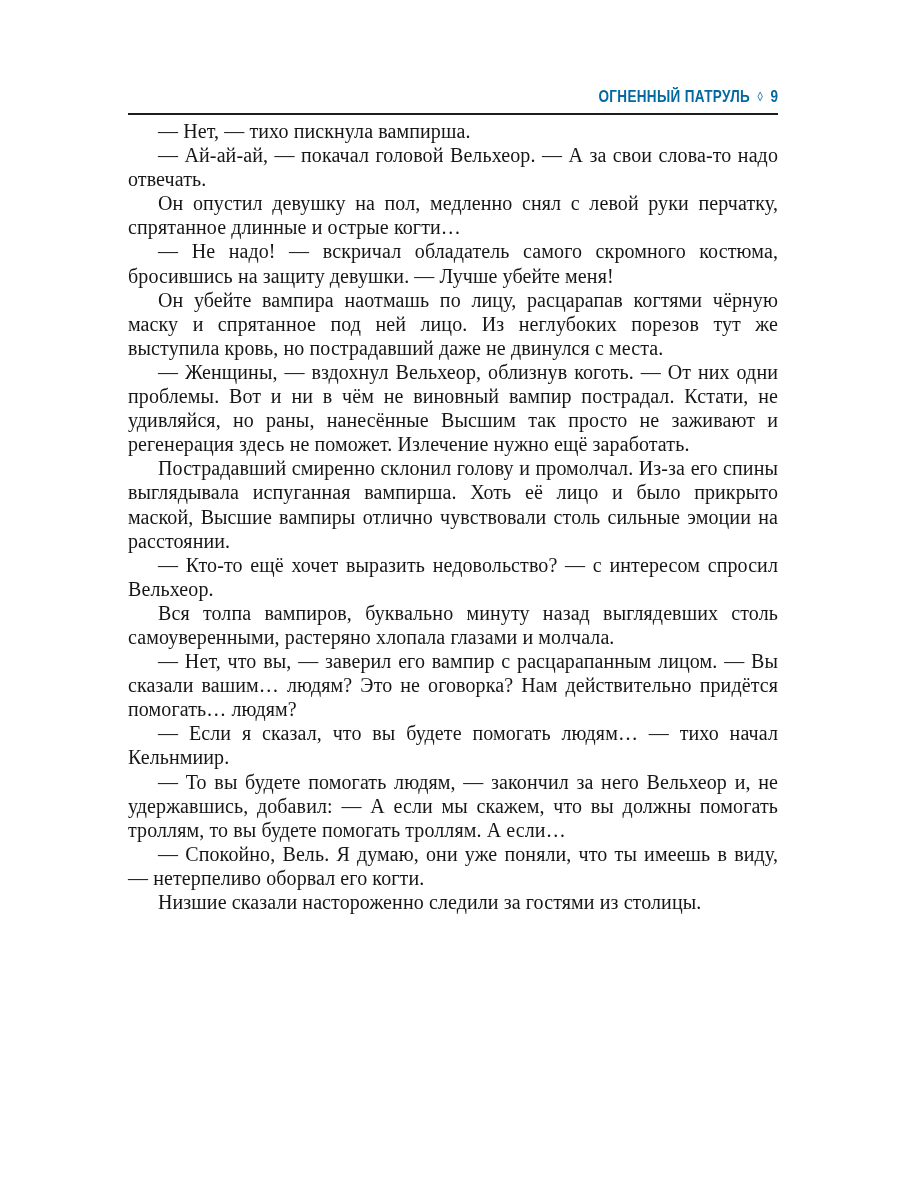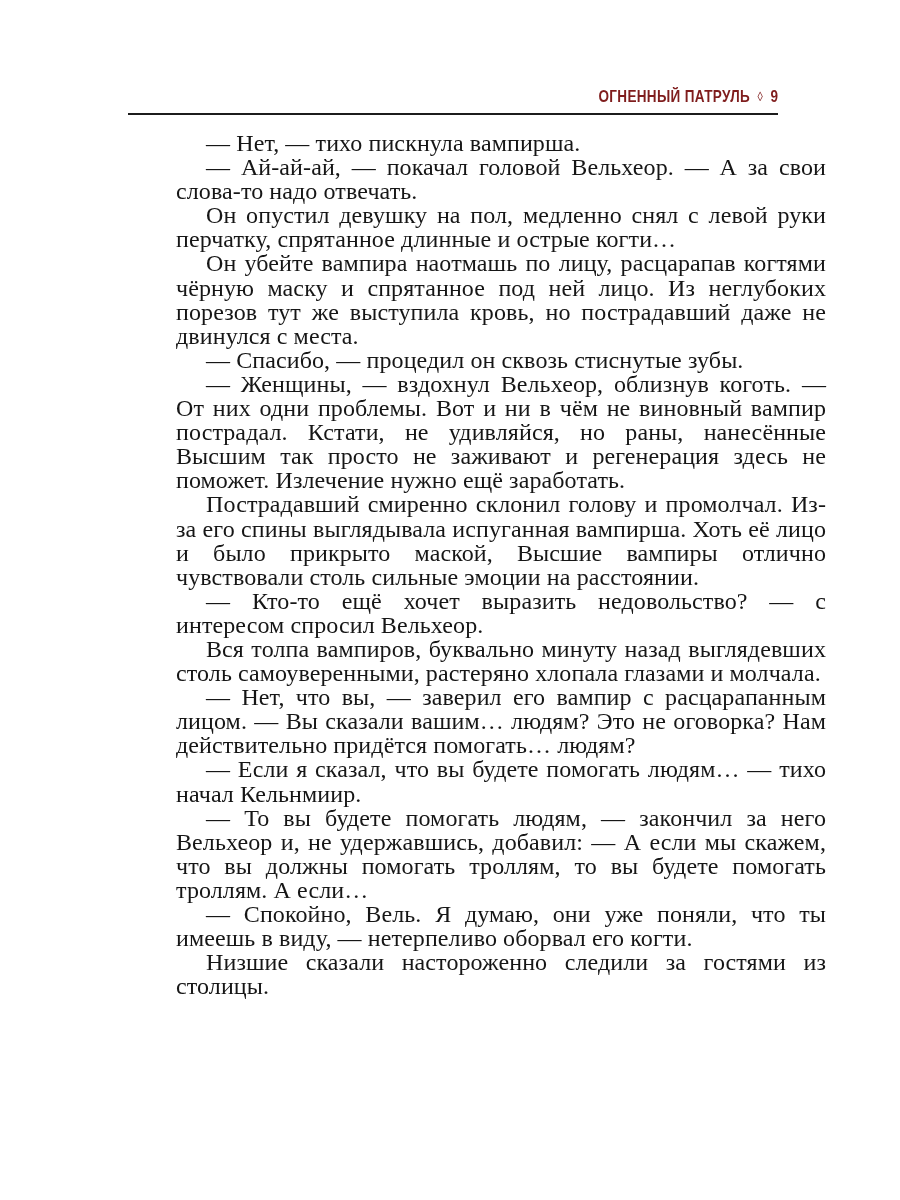--- a/index.html
+++ b/index.html
@@ -22,21 +22,21 @@
   }
   .running-head {
     position: absolute;
     left: 128px;
     top: 87px;
     width: 650px;
     text-align: right;
     font-family: "Liberation Sans", "DejaVu Sans", sans-serif;
     font-weight: 700;
     font-size: 16.5px;
-    color: #7f1d1d;
+    color: #0369a1;
     white-space: nowrap;
   }
   .rh-inner {
     display: inline-block;
     transform: scaleX(0.82);
     transform-origin: 100% 50%;
     letter-spacing: 0.4px;
   }
   .rh-diamond {
     display: inline-block;
@@ -53,28 +53,27 @@
     position: absolute;
     left: 128px;
     top: 113px;
     width: 650px;
     height: 2px;
     background: #1c1c1c;
   }
   .body-text {
     position: absolute;
     left: 128px;
-    top: 131px;
+    top: 119px;
     width: 650px;
     text-align: justify;
-    font-size: 24px;
+    font-size: 20px;
     line-height: 24.1px;
     letter-spacing: 0.1px;
     hyphens: auto;
-    margin-left: 48px;
     -webkit-hyphens: auto;
   }
   .para {
     margin: 0;
     padding: 0;
     text-indent: 30px;
   }
 </style>
 </head>
 <body>
@@ -86,22 +85,22 @@
       <span>ОГНЕННЫЙ ПАТРУЛЬ</span><span class="rh-diamond">◊</span><span class="rh-page-num">9</span>
     </span>
   </header>
 
   <div class="header-rule"></div>
 
   <main class="body-text" id="body-text">
       <p class="para">— Нет, — тихо пискнула вампирша.</p>
       <p class="para">— Ай-ай-ай, — покачал головой Вельхеор. — А за свои слова-то надо отвечать.</p>
       <p class="para">Он опустил девушку на пол, медленно снял с левой руки перчатку, спрятанное длинные и острые когти…</p>
+      <p class="para">— Не надо! — вскричал обладатель самого скромного костюма, бросившись на защиту девушки. — Лучше убейте меня!</p>
       <p class="para">Он убейте вампира наотмашь по лицу, расцарапав когтями чёрную маску и спрятанное под ней лицо. Из неглубоких порезов тут же выступила кровь, но пострадавший даже не двинулся с места.</p>
-      <p class="para">— Спасибо, — процедил он сквозь стиснутые зубы.</p>
       <p class="para">— Женщины, — вздохнул Вельхеор, облизнув коготь. — От них одни проблемы. Вот и ни в чём не виновный вампир пострадал. Кстати, не удивляйся, но раны, нанесённые Высшим так просто не заживают и регенерация здесь не поможет. Излечение нужно ещё заработать.</p>
       <p class="para">Пострадавший смиренно склонил голову и промолчал. Из-за его спины выглядывала испуганная вампирша. Хоть её лицо и было прикрыто маской, Высшие вампиры отлично чувствовали столь сильные эмоции на расстоянии.</p>
       <p class="para">— Кто-то ещё хочет выразить недовольство? — с интересом спросил Вельхеор.</p>
       <p class="para">Вся толпа вампиров, буквально минуту назад выглядевших столь самоуверенными, растеряно хлопала глазами и молчала.</p>
       <p class="para">— Нет, что вы, — заверил его вампир с расцарапанным лицом. — Вы сказали вашим… людям? Это не оговорка? Нам действительно придётся помогать… людям?</p>
       <p class="para">— Если я сказал, что вы будете помогать людям… — тихо начал Кельнмиир.</p>
       <p class="para">— То вы будете помогать людям, — закончил за него Вельхеор и, не удержавшись, добавил: — А если мы скажем, что вы должны помогать троллям, то вы будете помогать троллям. А если…</p>
       <p class="para">— Спокойно, Вель. Я думаю, они уже поняли, что ты имеешь в виду, — нетерпеливо оборвал его когти.</p>
       <p class="para">Низшие сказали настороженно следили за гостями из столицы.</p>
     </main>

